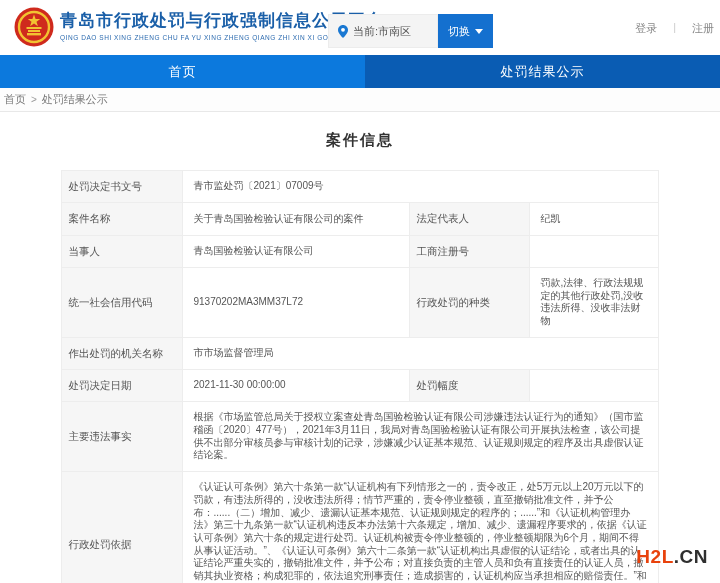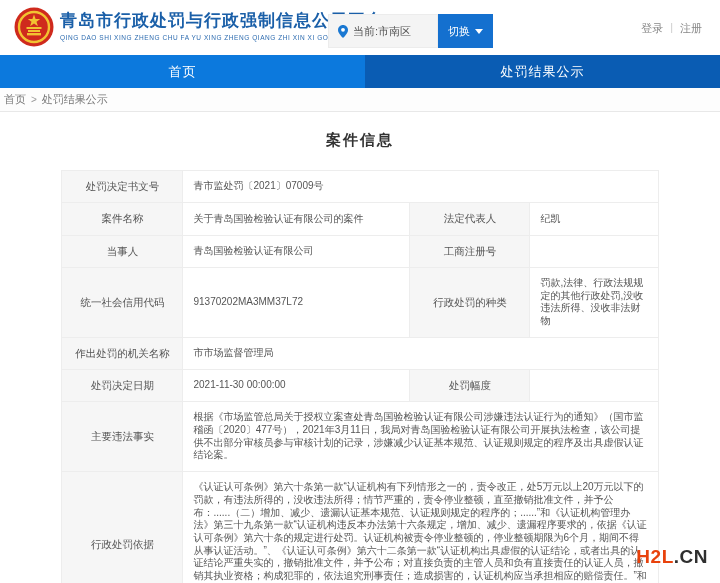--- a/index.html
+++ b/index.html
@@ -14,21 +14,21 @@
   .site-title { font-size:17px; font-weight:bold; color:#1a5fa8; letter-spacing:1px; line-height:22px; }
   .site-subtitle { font-size:6.5px; color:#2e6cb0; letter-spacing:0.55px; margin-top:2px; white-space:nowrap; }
   .location-group { position:absolute; left:328px; top:14px; height:34px; display:flex; align-items:stretch; }
   .location-box { display:flex; align-items:center; gap:5px; background:#f4f4f4; border:1px solid #ececec;
                   padding:0 12px 0 9px; width:110px; }
   .location-label { font-size:11px; color:#555; white-space:nowrap; }
   .switch-btn { display:flex; align-items:center; gap:5px; background:#1470cf; color:#fff; border:none;
                 font-size:11px; padding:12px 10px; cursor:pointer; font-family:inherit; }
   .caret-down { width:0; height:0; border-left:4px solid transparent; border-right:4px solid transparent;
                 border-top:5px solid #ffffff; display:inline-block; }
-  .auth-links { position:absolute; right:18px; top:21px; font-size:11px; color:#999; display:flex; gap:7px; }
+  .auth-links { position:absolute; right:6px; top:21px; font-size:11px; color:#999; display:flex; gap:16px; }
   .auth-links a { color:#888; text-decoration:none; cursor:pointer; }
   .auth-sep { color:#ccc; }
 
   
   .main-nav { height:33px; display:flex; }
   .nav-tab { color:#ffffff; font-size:13px; display:flex; align-items:center; justify-content:center;
              cursor:pointer; letter-spacing:1px; }
   .nav-tab.active { width:365px; background:#0c79dd; }
   .nav-tab.rest { flex:1; background:#0a5cb3; }
 
@@ -38,21 +38,21 @@
   .breadcrumb a { color:#777; text-decoration:none; cursor:pointer; }
   .crumb-sep { color:#999; font-size:10px; }
 
   
   .main-area { padding-top:18px; }
   .page-title { text-align:center; font-size:15px; font-weight:700; color:#333; letter-spacing:2px;
                 height:20px; line-height:20px; margin-bottom:20px; }
   table.case-table { width:596px; margin:0 auto; border-collapse:collapse; table-layout:fixed; }
   .case-table td { border:1px solid #ededed; font-size:10px; line-height:1.27; color:#555;
                    padding:9px 10px; vertical-align:middle; word-break:break-all; }
-  .case-table td.lbl { background:#f6f6f6; text-align:center; font-size:10.5px; color:#555; padding:9px 6px; }
+  .case-table td.lbl { background:#f6f6f6; text-align:left; font-size:10.5px; color:#555; padding:9px 6px; }
   .case-table td.val { background:#ffffff; text-align:left; }
 
   
   .watermark { position:absolute; top:546px; right:12px; font-size:19px; font-weight:bold; letter-spacing:0.5px; }
 </style>
 </head>
 <body>
 
 <header class="site-header">
   <div class="emblem">

